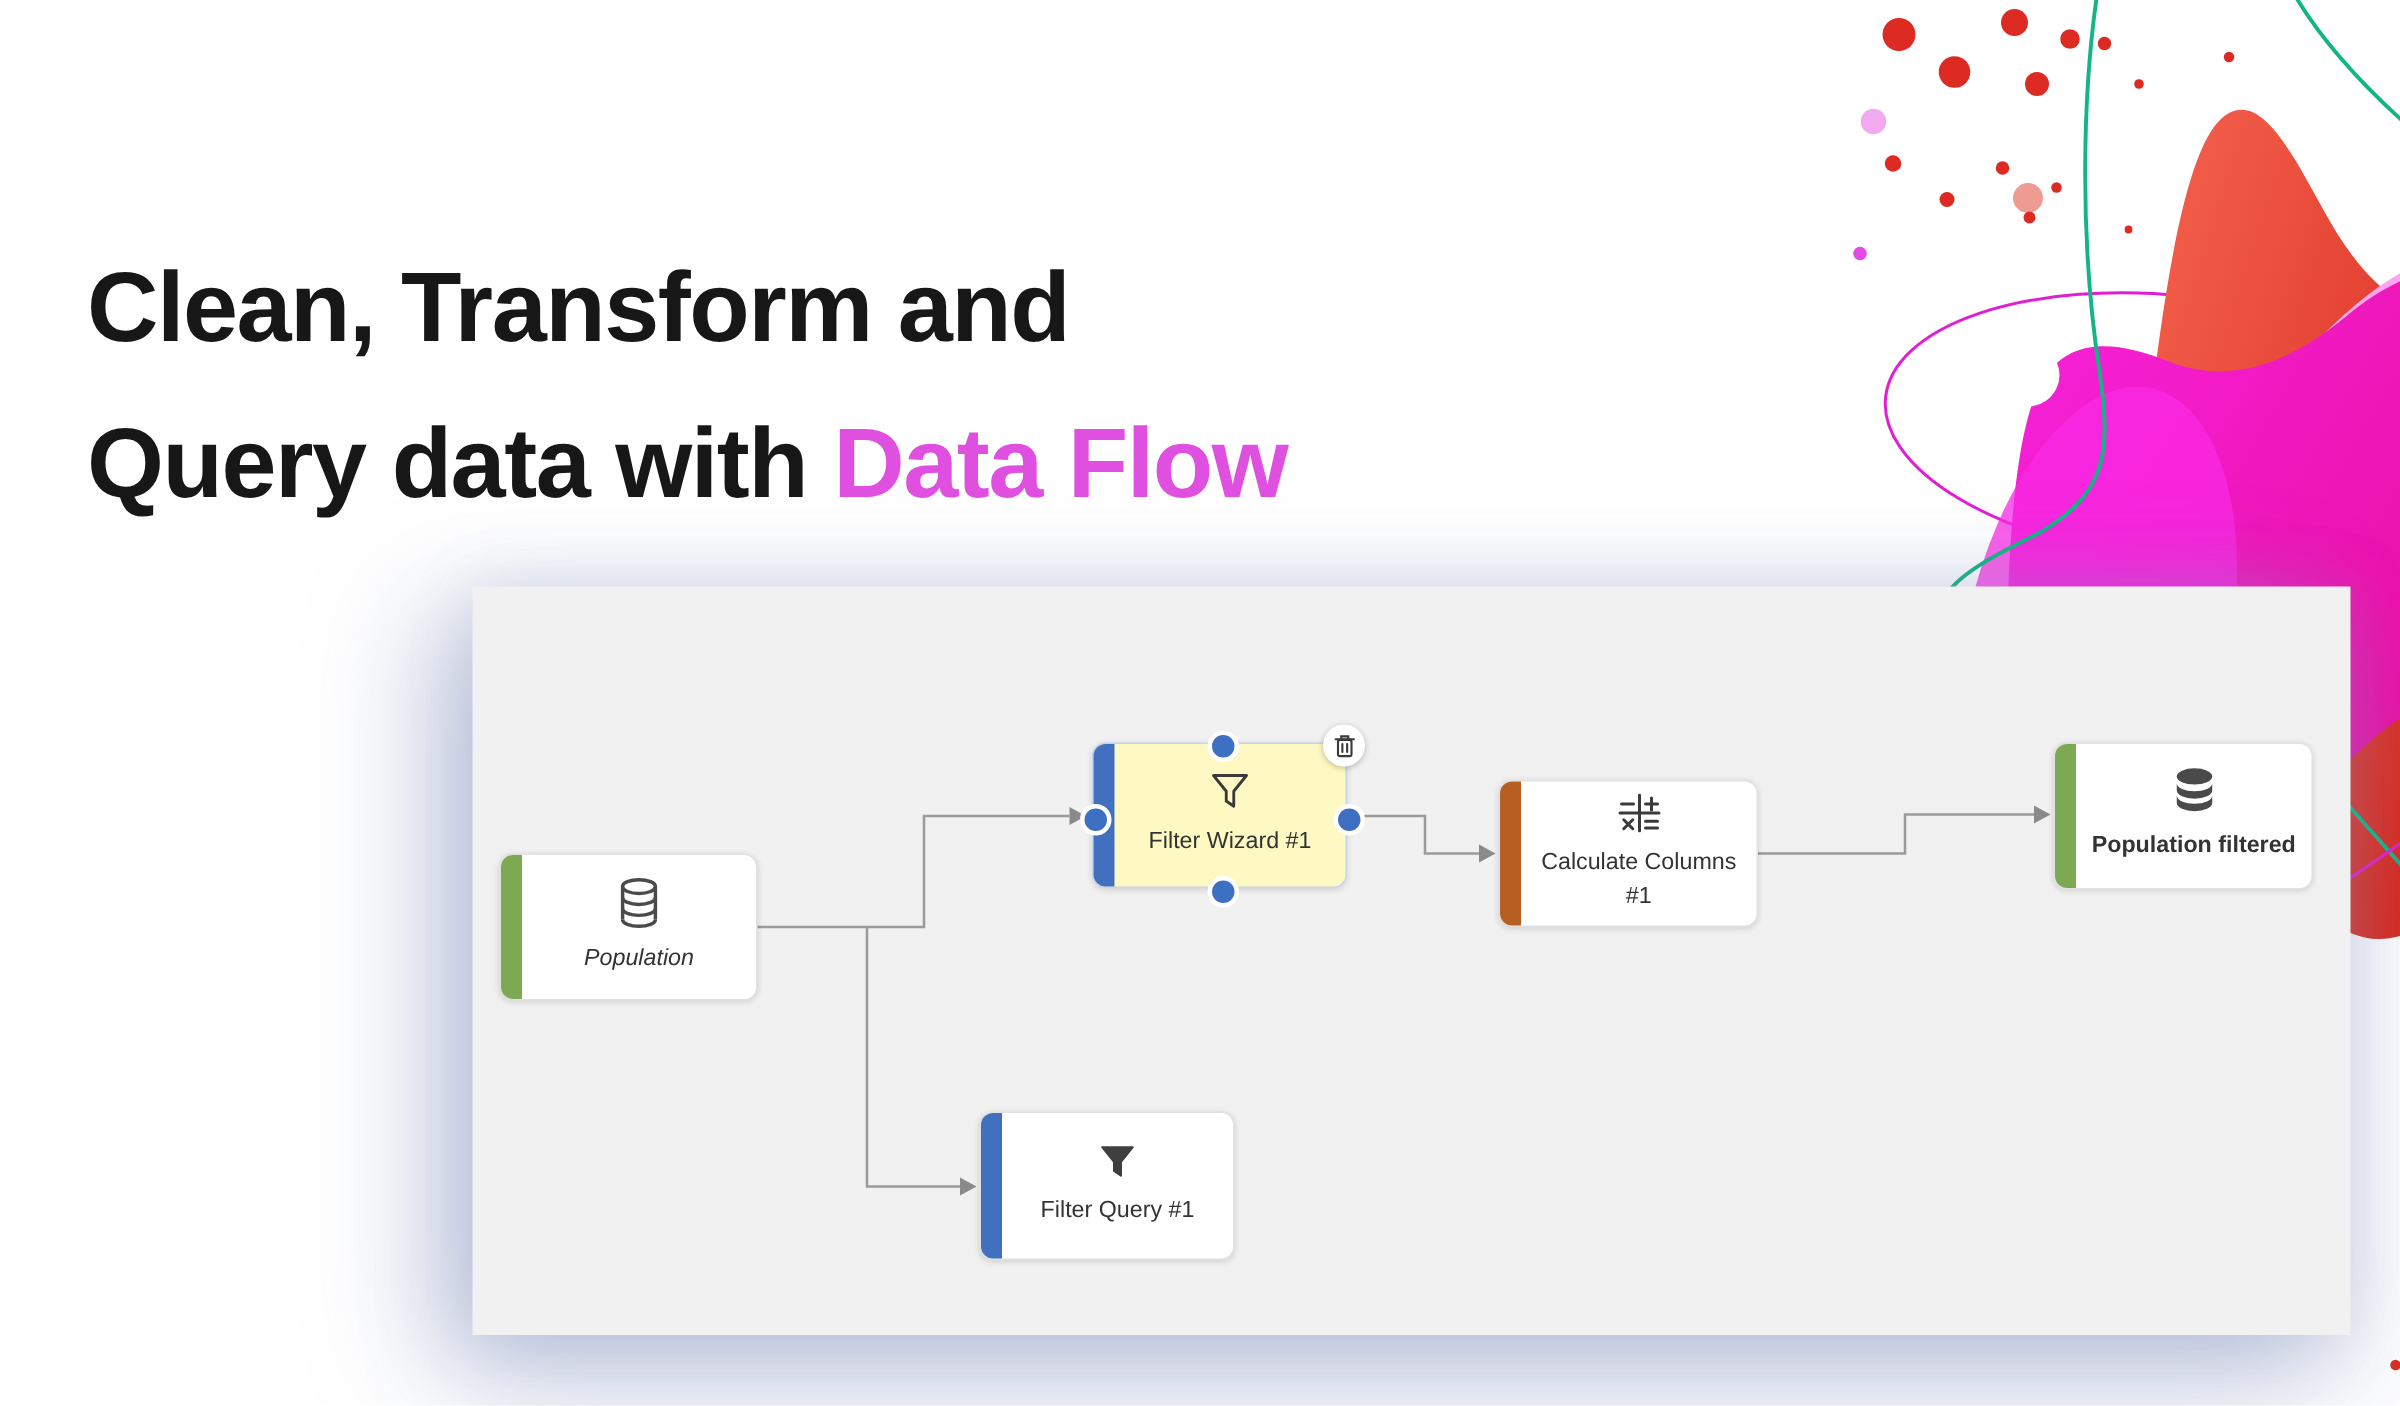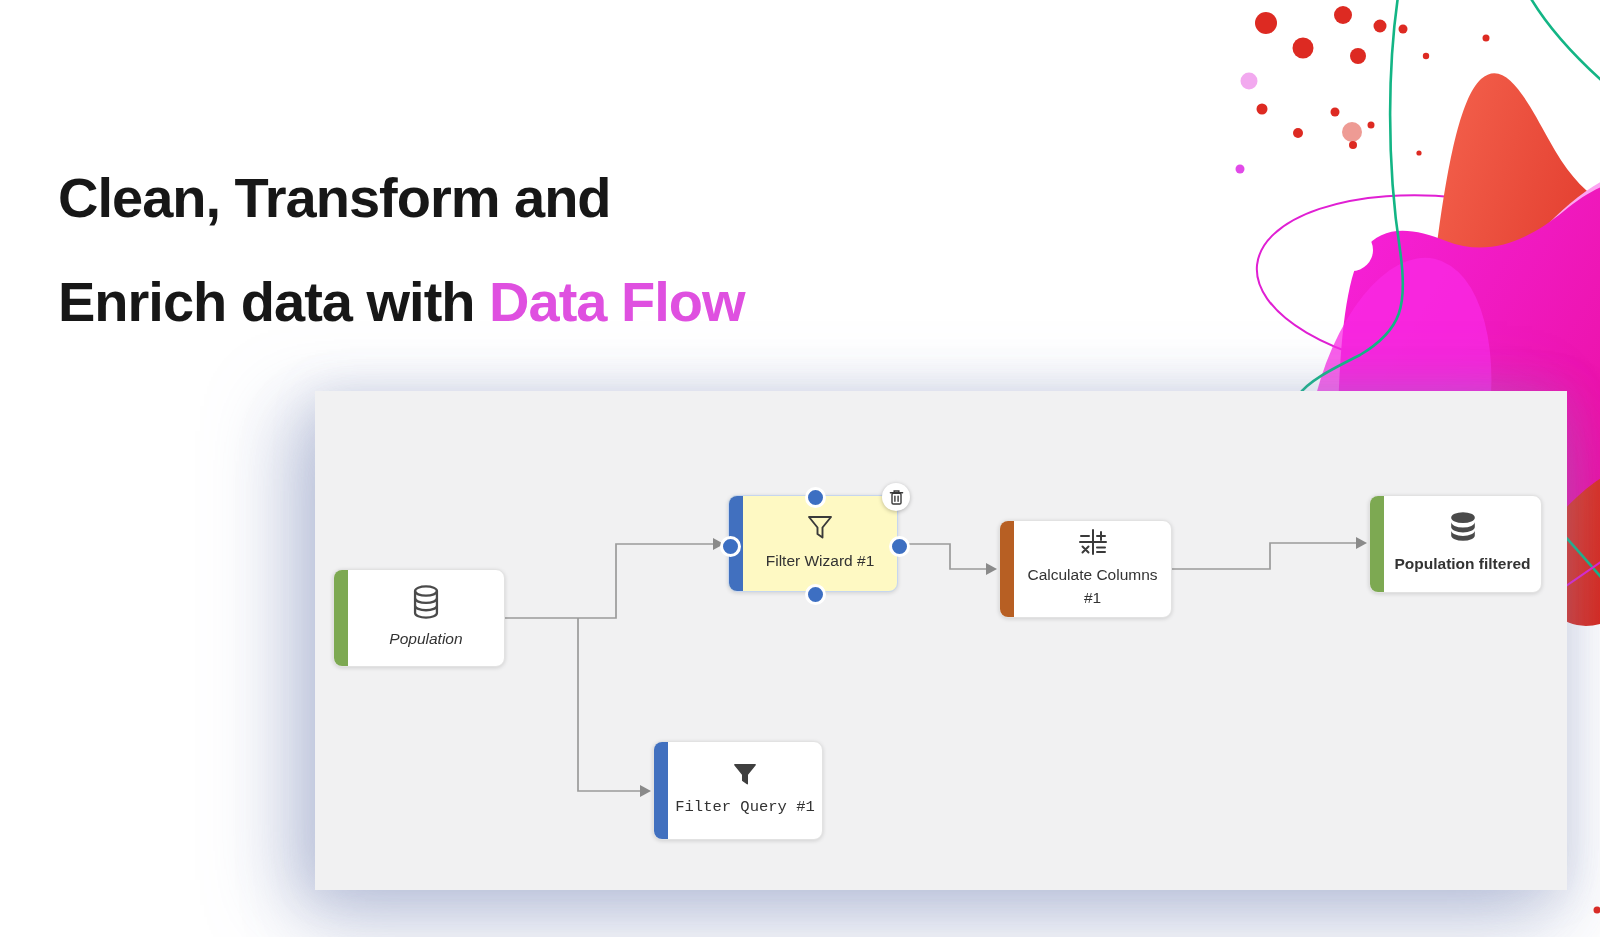--- a/index.html
+++ b/index.html
@@ -8,21 +8,21 @@
     background:#ffffff;
     font-family:"Liberation Sans", sans-serif;
   }
 
   
   .art{position:absolute;inset:0;z-index:0;}
 
   
   .headline{
     position:absolute;left:58px;top:108px;z-index:3;
-    font-size:56px;line-height:104px;font-weight:700;
+    font-size:66px;line-height:104px;font-weight:700;
     letter-spacing:-1px;color:#171717;
   }
   .headline .hl{color:#df50e0;text-align:right;}
 
   
   .panel{
     position:absolute;left:315px;top:391px;width:1252px;height:499px;z-index:2;
     background:#f1f1f2;
     box-shadow:-35px 15px 70px rgba(125,140,185,.35), 0 35px 70px rgba(125,140,185,.28), 0 0 40px rgba(125,140,185,.18);
   }
@@ -37,21 +37,21 @@
   .node .bar{
     position:absolute;left:0;top:0;bottom:0;width:14px;border-radius:8px 0 0 8px;
   }
   .node .lbl{
     font-size:15.5px;color:#333;text-align:center;line-height:1.45;
   }
   .node-population        {left:18px;  top:178px; width:172px; height:98px;font-style:italic;}
   .node-filter-wizard     {left:413px; top:104px; width:170px; height:97px; background:#fef9c3;border-color:#c6d6ef;}
   .node-calculate-columns {left:684px; top:129px; width:173px; height:98px;}
   .node-population-filtered{left:1054px;top:104px; width:173px; height:98px;font-weight:bold;}
-  .node-filter-query      {left:338px; top:350px; width:170px; height:99px;font-family:Liberation Mono, monospace;}
+  .node-filter-query      {left:338px; top:350px; width:170px; height:99px;}
 
   .bar-green {background:#7da952;}
   .bar-blue  {background:#4170bf;}
   .bar-orange{background:#b75f23;}
 
   .port{
     position:absolute;width:15px;height:15px;border-radius:50%;
     background:#3d6fc2;border:3px solid #ffffff;box-sizing:content-box;z-index:5;
   }
   .trash-btn{
@@ -119,21 +119,21 @@
     <circle cx="1371" cy="125" r="3.5" fill="#dd2a22"></circle>
     <circle cx="1353" cy="145" r="4" fill="#dd2a22"></circle>
     <circle cx="1419" cy="153" r="2.6" fill="#dd2a22"></circle>
     <circle cx="1240" cy="169" r="4.5" fill="#e14ae8"></circle>
     <circle cx="1597" cy="910" r="3.5" fill="#dd2a22"></circle>
   </g>
 </svg>
 
 <h1 class="headline">
   <span>Clean, Transform and</span><br>
-  <span>Enrich data with </span><span class="hl">Data Flow</span>
+  <span>Query data with </span><span class="hl">Data Flow</span>
 </h1>
 
 <div class="panel">
 
   <svg class="wires" viewBox="0 0 1252 499">
     <g fill="none" stroke="#9b9b9b" stroke-width="1.7">
       <path d="M190,227 H301 V153 H398"></path>
       <path d="M263,227 V400 H328"></path>
       <path d="M590,153 H635 V178 H674"></path>
       <path d="M857,178 H955 V152 H1044"></path>

